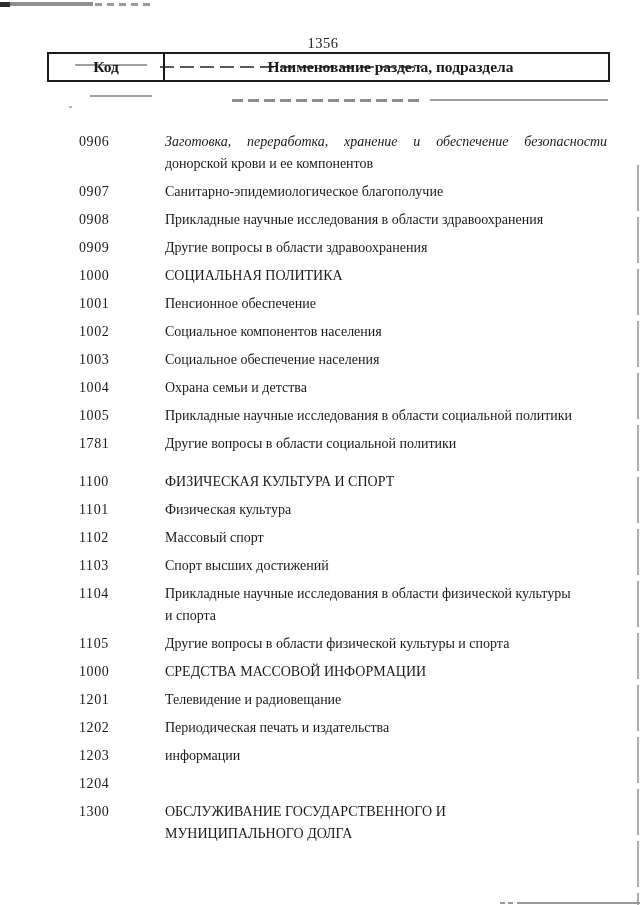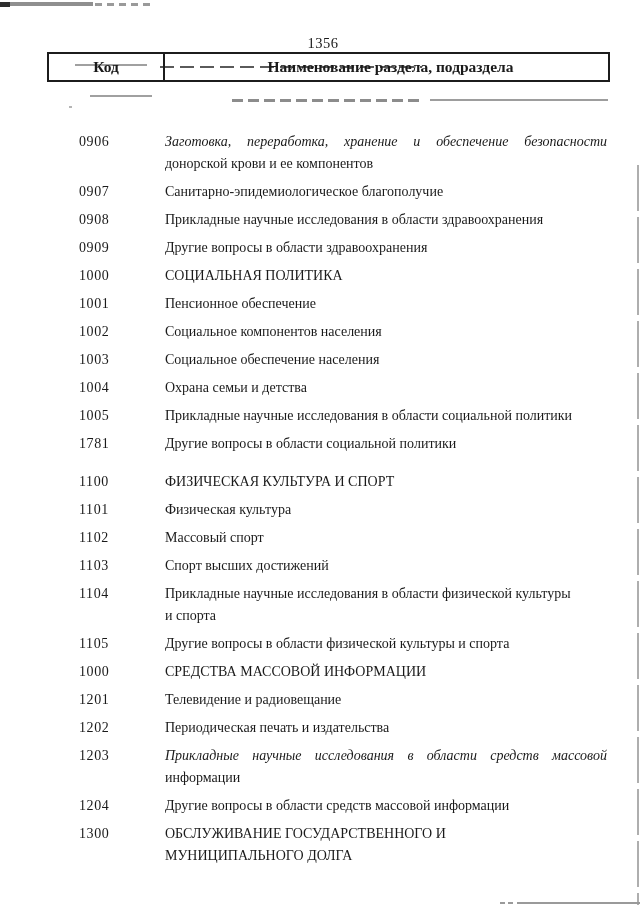--- a/index.html
+++ b/index.html
@@ -236,30 +236,26 @@
   <div class="row">
     <span class="cell-code">1202</span>
     <span class="cell-name">
         <span class="line">Периодическая печать и издательства</span>
       </span>
   </div>
 
   <div class="row">
     <span class="cell-code">1203</span>
     <span class="cell-name">
-        <span class="line just">Прикладные научные исследования в области средств массовой</span>
         <span class="line">информации</span>
       </span>
   </div>
 
   <div class="row">
     <span class="cell-code">1204</span>
-    <span class="cell-name">
-        <span class="line">Другие вопросы в области средств массовой информации</span>
-      </span>
   </div>
 
   <div class="row">
     <span class="cell-code">1300</span>
     <span class="cell-name">
         <span class="line">ОБСЛУЖИВАНИЕ ГОСУДАРСТВЕННОГО И</span>
         <span class="line">МУНИЦИПАЛЬНОГО ДОЛГА</span>
       </span>
   </div>
 </div>

